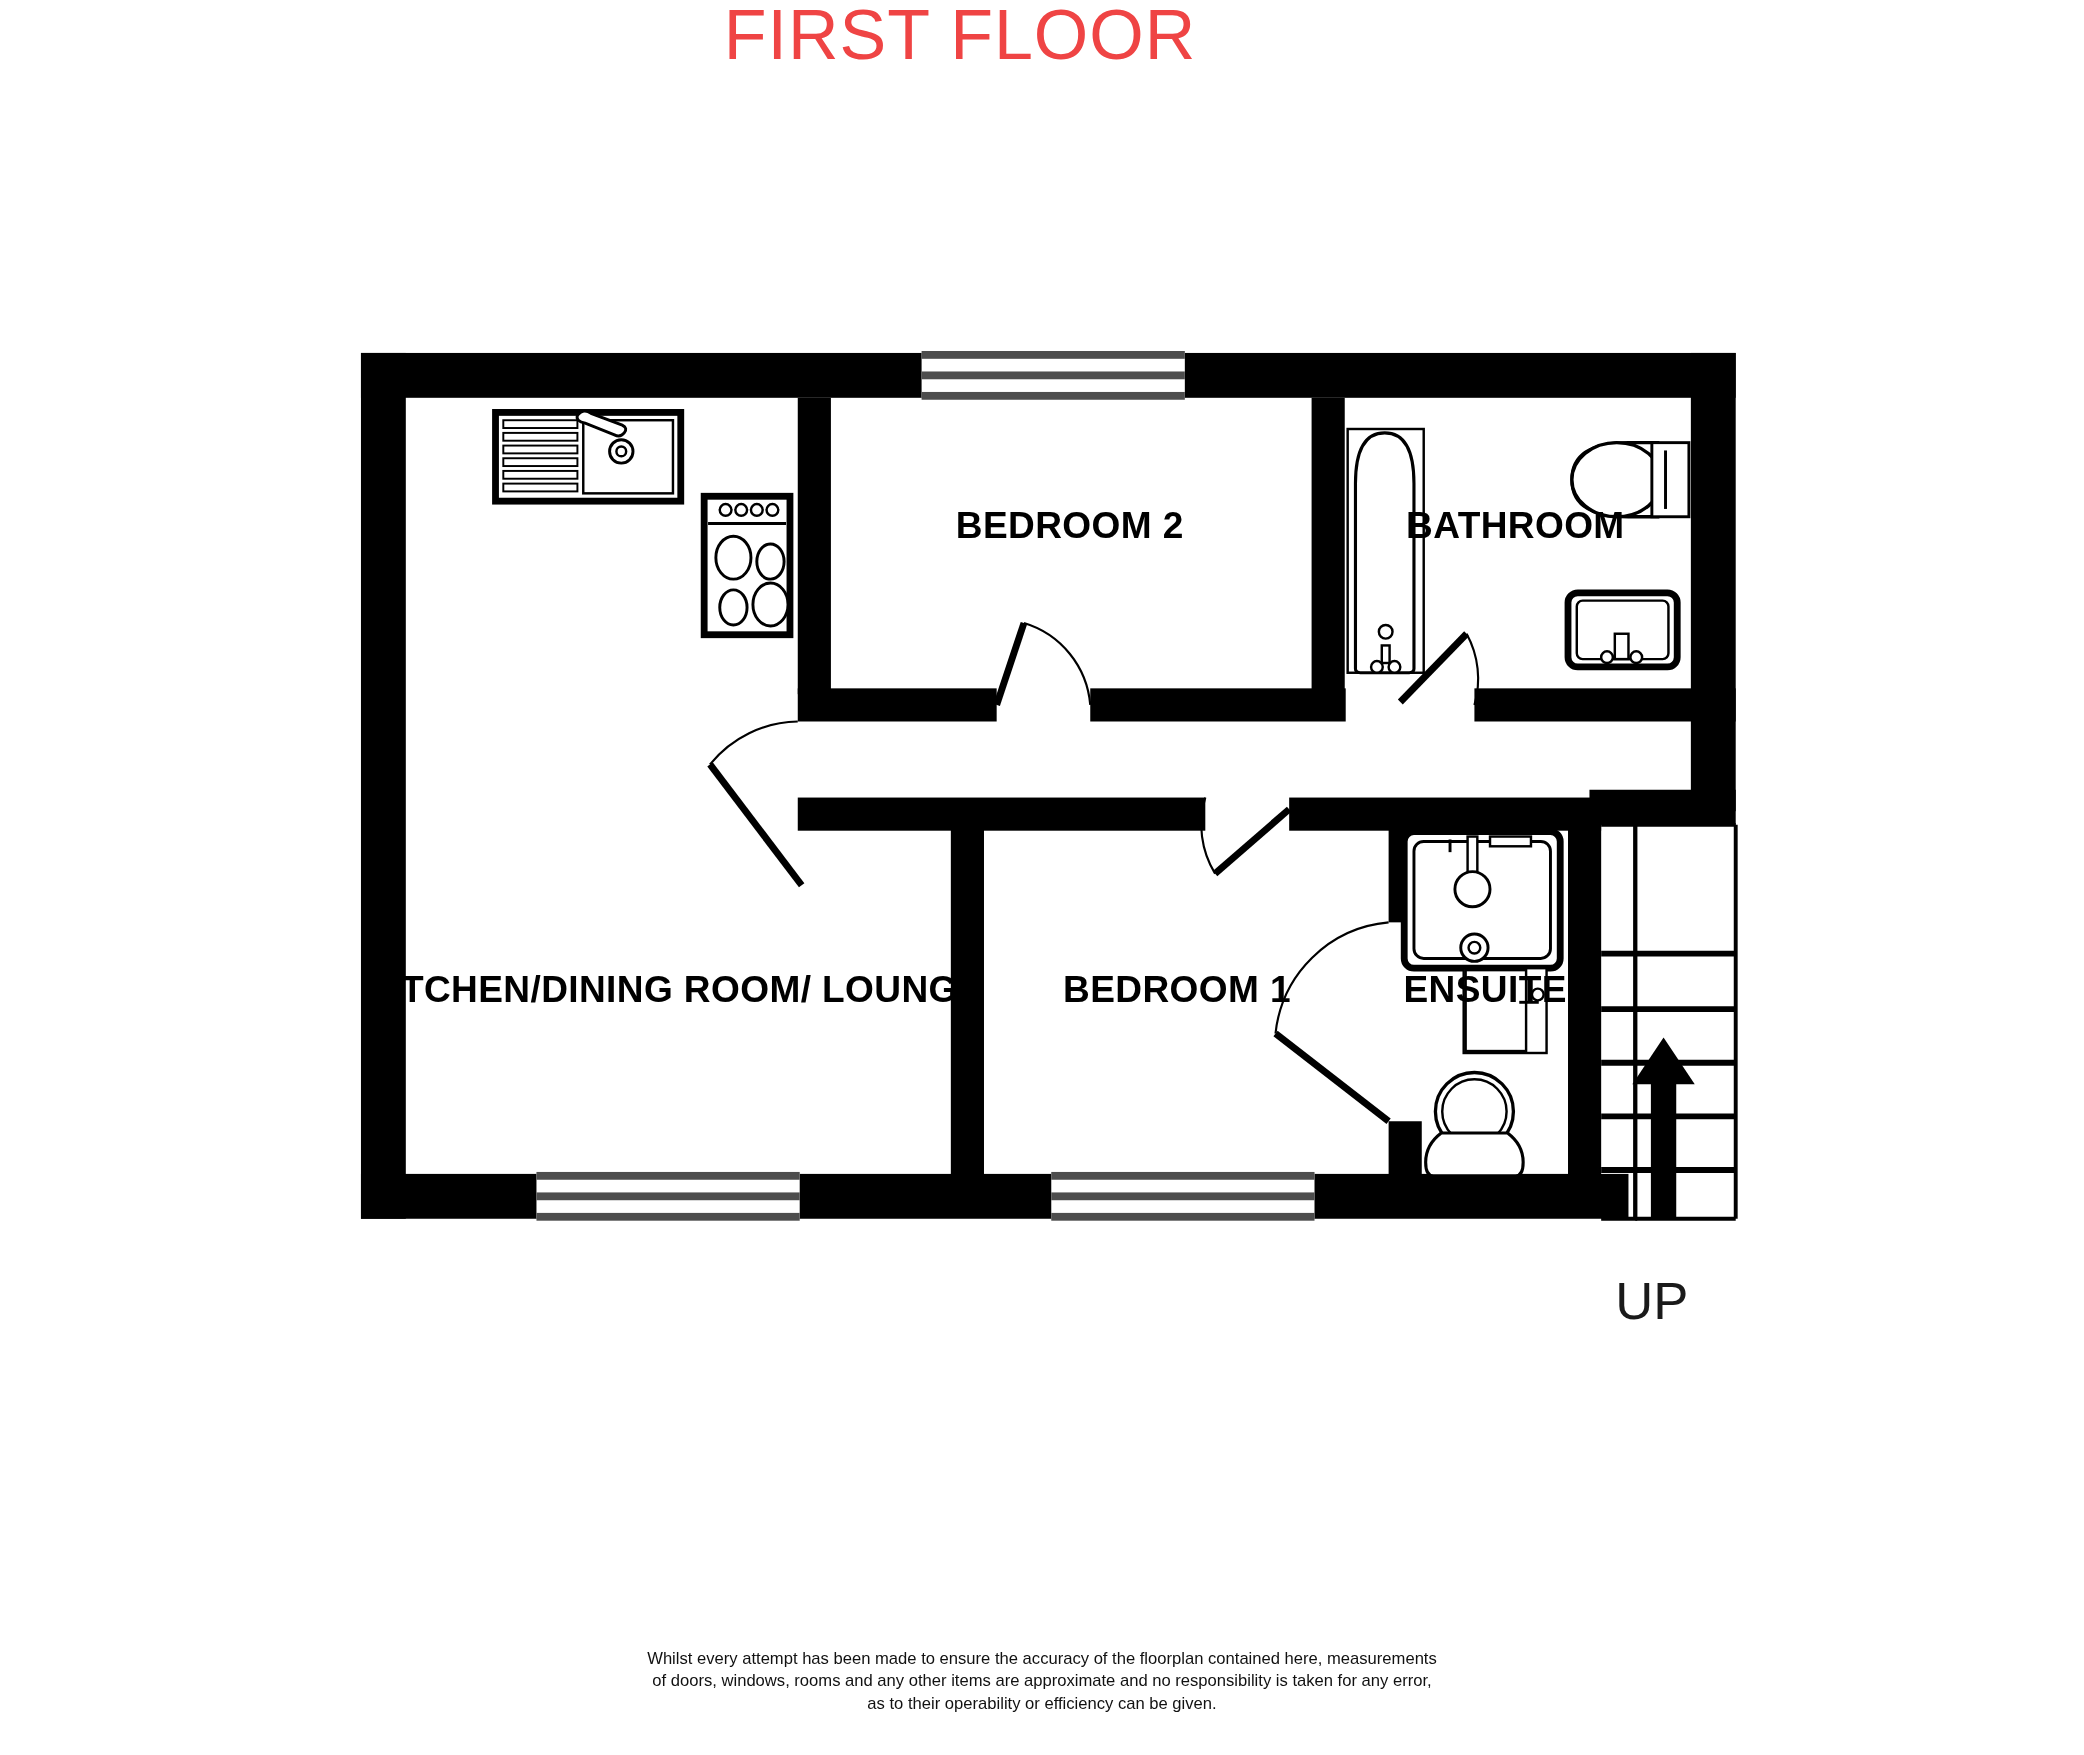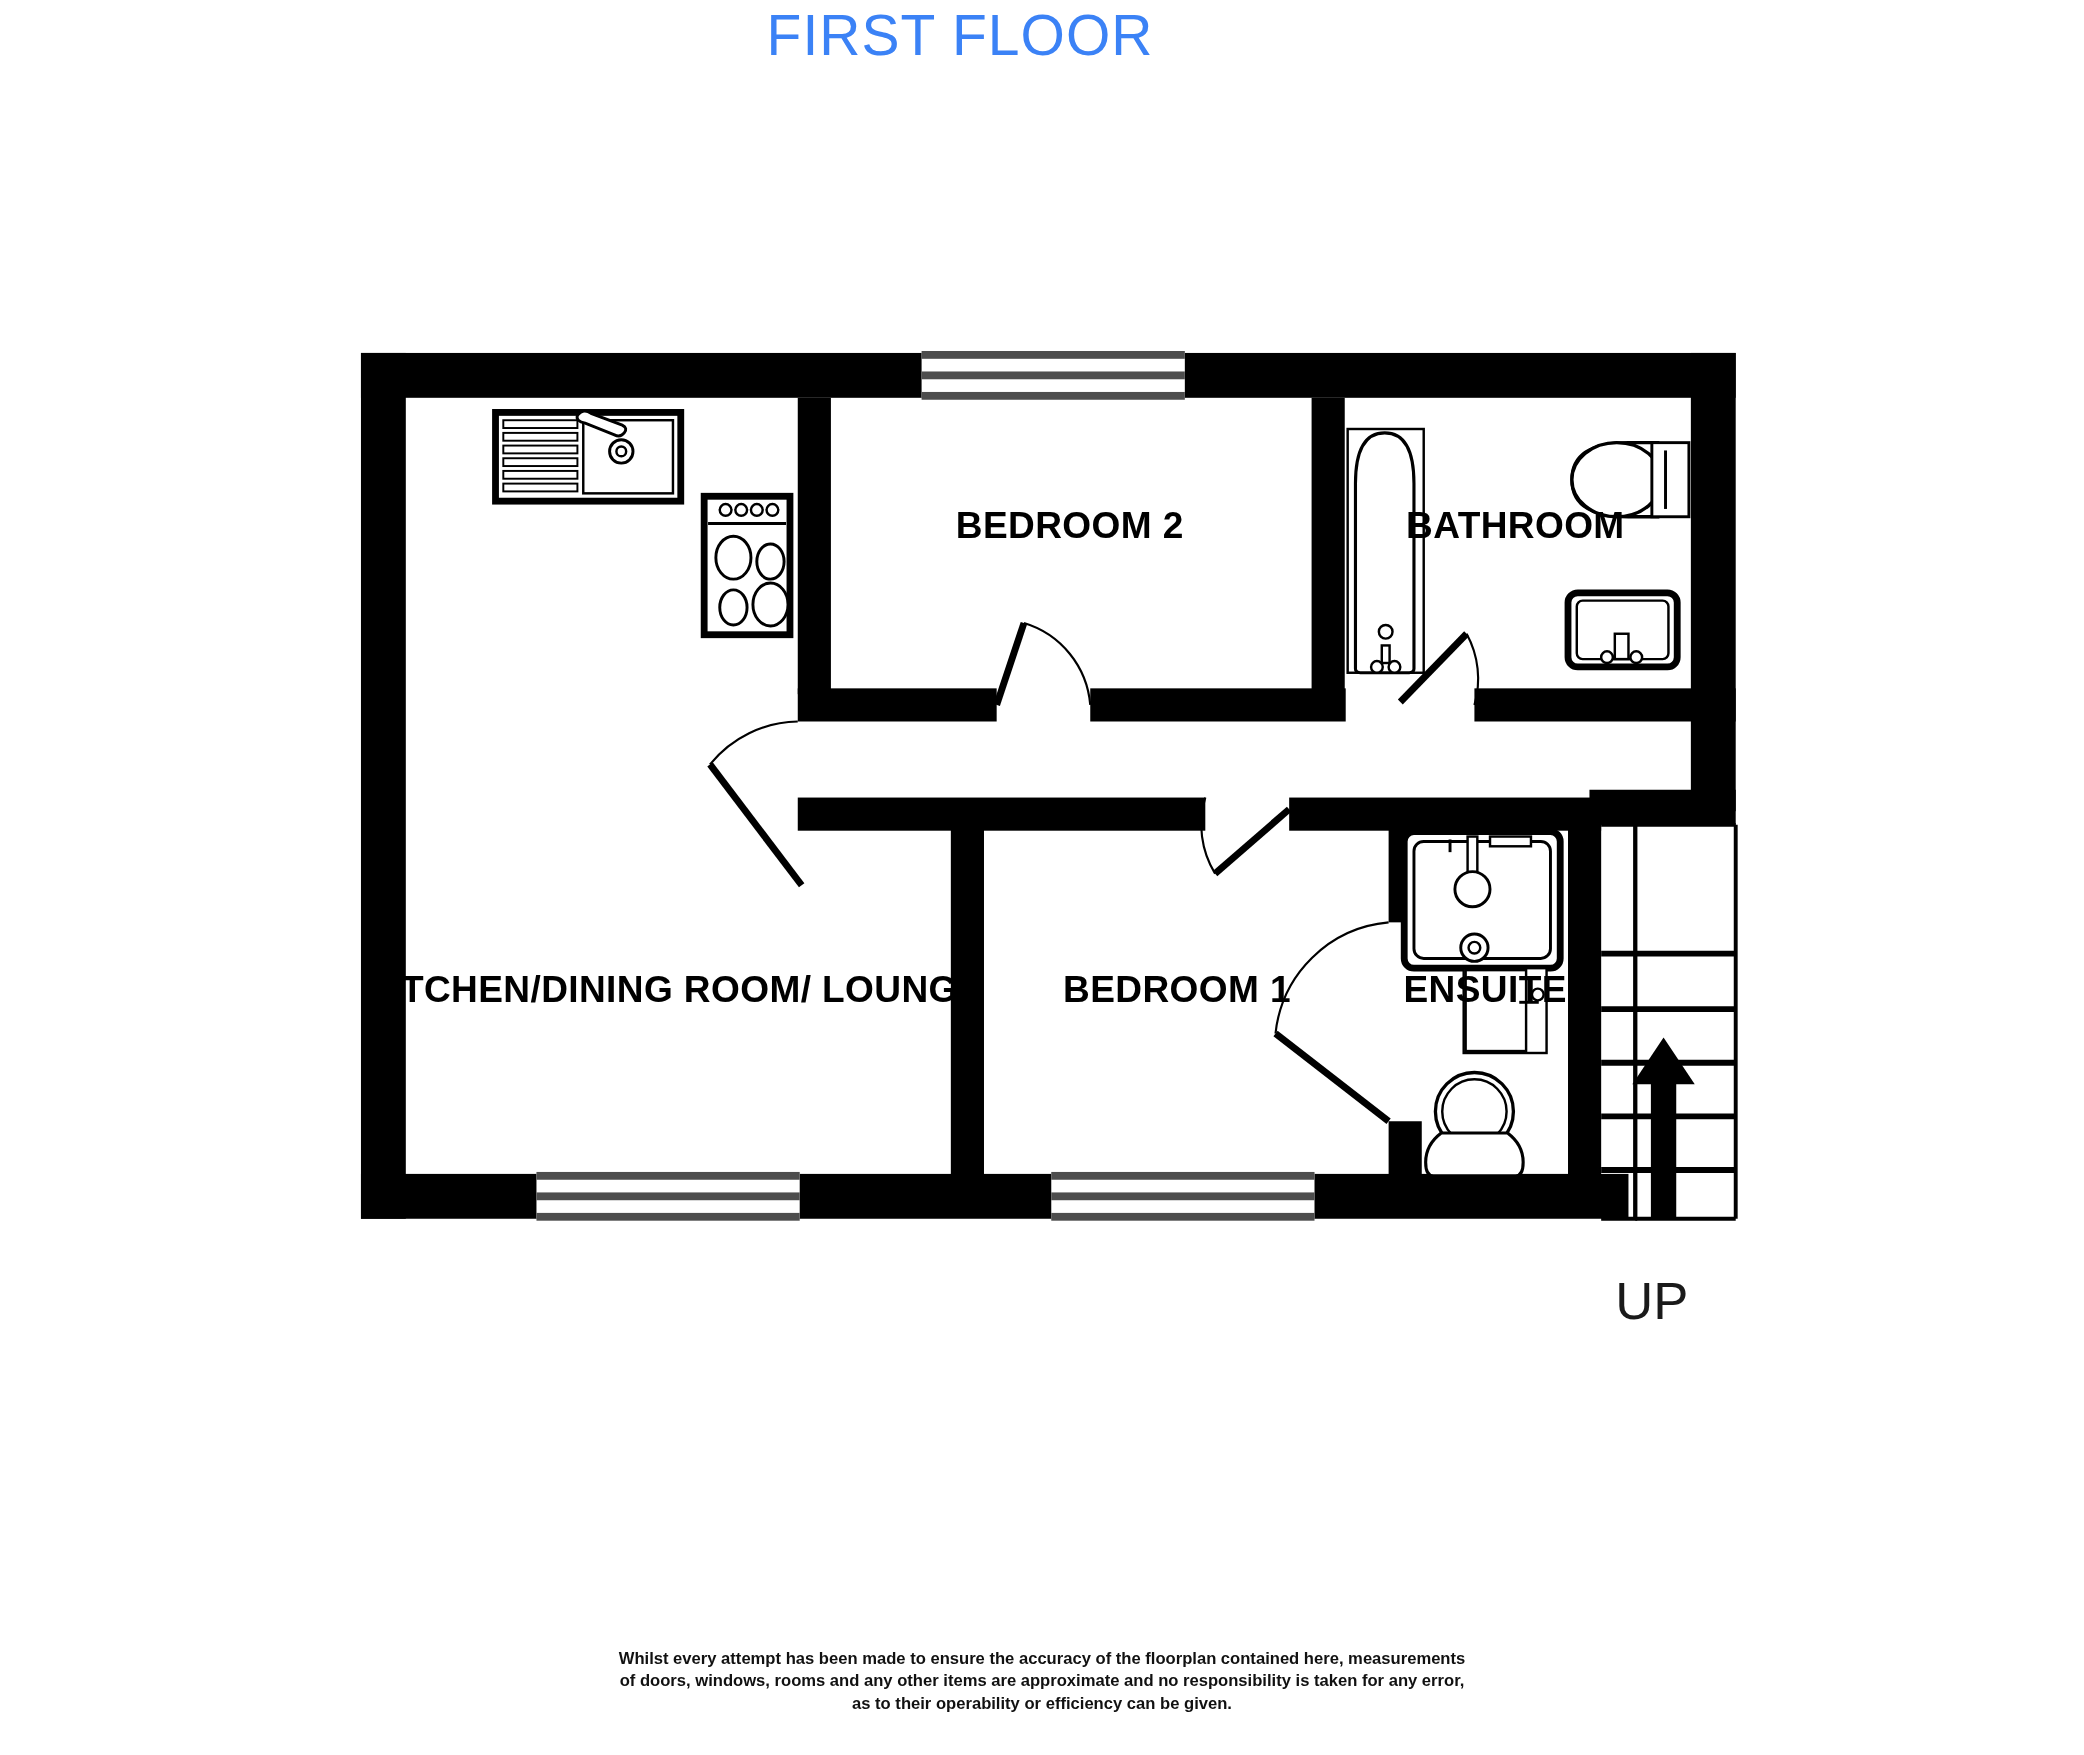--- a/index.html
+++ b/index.html
@@ -21,39 +21,39 @@
     width: 2084px;
     height: 1755px;
   }
   .page-title {
     position: absolute;
     top: 0;
     left: 0;
     width: 1920px;
     text-align: center;
     font-family: "Liberation Sans", sans-serif;
-    font-size: 57px;
+    font-size: 70px;
     font-weight: 400;
     letter-spacing: 1px;
-    color: #3b82f6;
+    color: #ef4444;
     line-height: 70px;
     user-select: none;
   }
   .disclaimer {
     position: absolute;
     left: 0;
     top: 1648px;
     width: 2084px;
     text-align: center;
     font-family: "Liberation Sans", sans-serif;
     font-size: 16.6px;
     line-height: 22.4px;
     color: #111111;
   }
-  .disclaimer div { white-space: nowrap; font-weight: bold; }
+  .disclaimer div { white-space: nowrap; }
   svg { display: block; }
   text {
     font-family: "Liberation Sans", sans-serif;
     fill: #000000;
   }
   .room-label {
     font-size: 38px;
     font-weight: bold;
     letter-spacing: 0.4px;
   }

